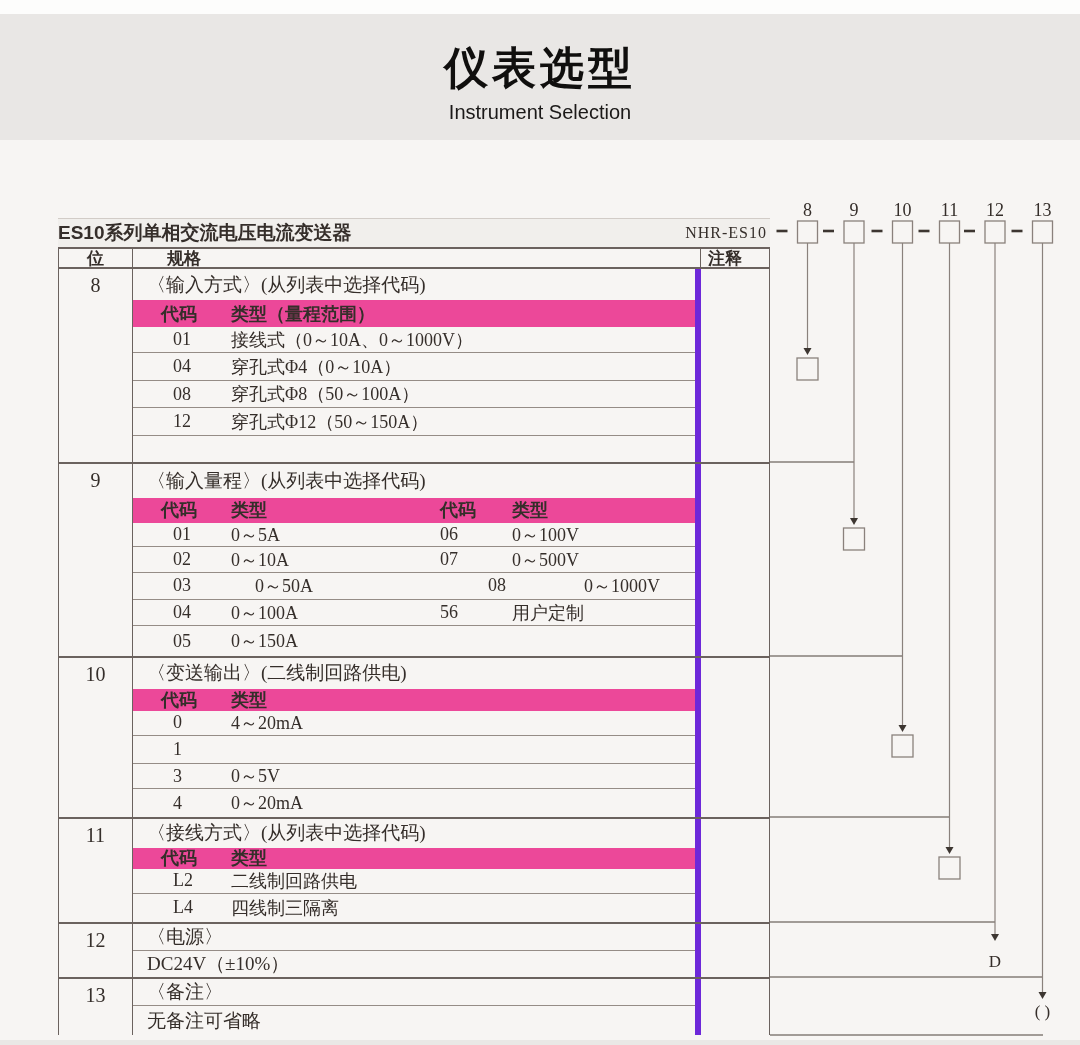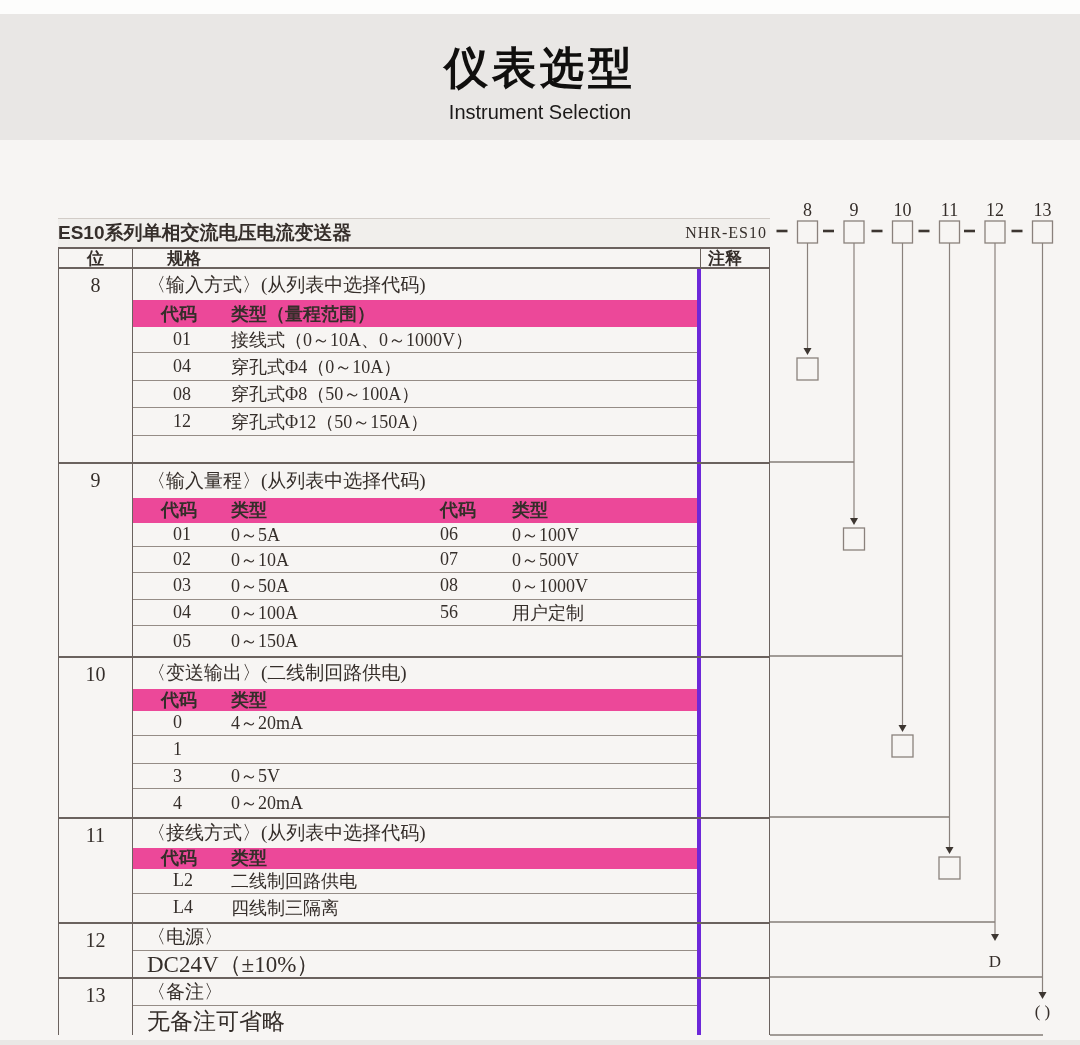--- a/index.html
+++ b/index.html
@@ -22,39 +22,39 @@
             border-left:1px solid #6b625e;border-right:1px solid #6b625e;
             font-weight:bold;font-size:17px;}
   .hc-pos{width:74px;text-align:center;border-right:1px solid #6b625e;box-sizing:border-box;align-self:stretch;display:flex;align-items:center;justify-content:center;}
   .hc-spec{width:568px;padding-left:34px;border-right:1px solid #6b625e;box-sizing:border-box;align-self:stretch;display:flex;align-items:center;}
   .hc-note{flex:1;padding-left:7px;}
 
   .sec{display:flex;box-sizing:border-box;border-left:1px solid #6b625e;border-right:1px solid #6b625e;}
   .sec + .sec{border-top:2px solid #6b625e;}
   .pos-cell{width:74px;border-right:1px solid #6b625e;box-sizing:border-box;text-align:center;
             font-family:"Liberation Serif",serif;font-size:20px;padding-top:5px;}
-  .spec-cell{width:568px;border-right:4px solid #6d28d9;box-sizing:border-box;display:flex;flex-direction:column;}
+  .spec-cell{width:568px;border-right:6px solid #6d28d9;box-sizing:border-box;display:flex;flex-direction:column;}
   .note-cell{flex:1;}
 
   .sec-title{padding-left:14px;font-family:"Liberation Serif",serif;font-size:19px;
              display:flex;align-items:center;box-sizing:border-box;}
   .sec-title.sep,.drow.sep{border-bottom:1px solid #958c86;}
   .shade{background:#ec4899;display:flex;align-items:center;font-weight:bold;font-size:18px;box-sizing:border-box;}
   .lab1{width:98px;padding-left:28px;box-sizing:border-box;}
   .lab2{flex:1;}
   .lab2f{width:185px;}
   .lab3{width:75px;padding-left:24px;box-sizing:border-box;}
   .lab4{flex:1;padding-left:21px;}
   .drow{display:flex;align-items:center;font-family:"Liberation Serif",serif;font-size:18px;box-sizing:border-box;}
   .code{width:98px;padding-left:40px;box-sizing:border-box;}
   .type{flex:1;}
   .type1{width:185px;}
   .code2{width:75px;padding-left:24px;box-sizing:border-box;}
   .type2{flex:1;padding-left:21px;}
-  .wide{padding-left:14px;font-family:"Liberation Serif",serif;font-size:23px;display:flex;align-items:center;box-sizing:border-box;}
+  .wide{padding-left:14px;font-family:"Liberation Serif",serif;font-size:19px;display:flex;align-items:center;box-sizing:border-box;}
 
   svg.diagram{position:absolute;top:0;left:0;pointer-events:none;}
   svg.diagram text{fill:#352e2a;font-family:"Liberation Serif",serif;}
 </style>
 </head>
 <body>
 
 <div class="page">
   <div class="top-strip"></div>
 
@@ -116,21 +116,21 @@
               <span class="type1">0～5A</span>
               <span class="code2">06</span>
               <span class="type2">0～100V</span>
             </div>
             <div class="drow sep" style="height: 26px;">
               <span class="code">02</span>
               <span class="type1">0～10A</span>
               <span class="code2">07</span>
               <span class="type2">0～500V</span>
             </div>
-            <div class="drow sep" style="height: 27px;">
+            <div class="drow sep" style="height: 27px; gap: 24px;">
               <span class="code">03</span>
               <span class="type1">0～50A</span>
               <span class="code2">08</span>
               <span class="type2">0～1000V</span>
             </div>
             <div class="drow sep" style="height: 27px;">
               <span class="code">04</span>
               <span class="type1">0～100A</span>
               <span class="code2">56</span>
               <span class="type2">用户定制</span>

